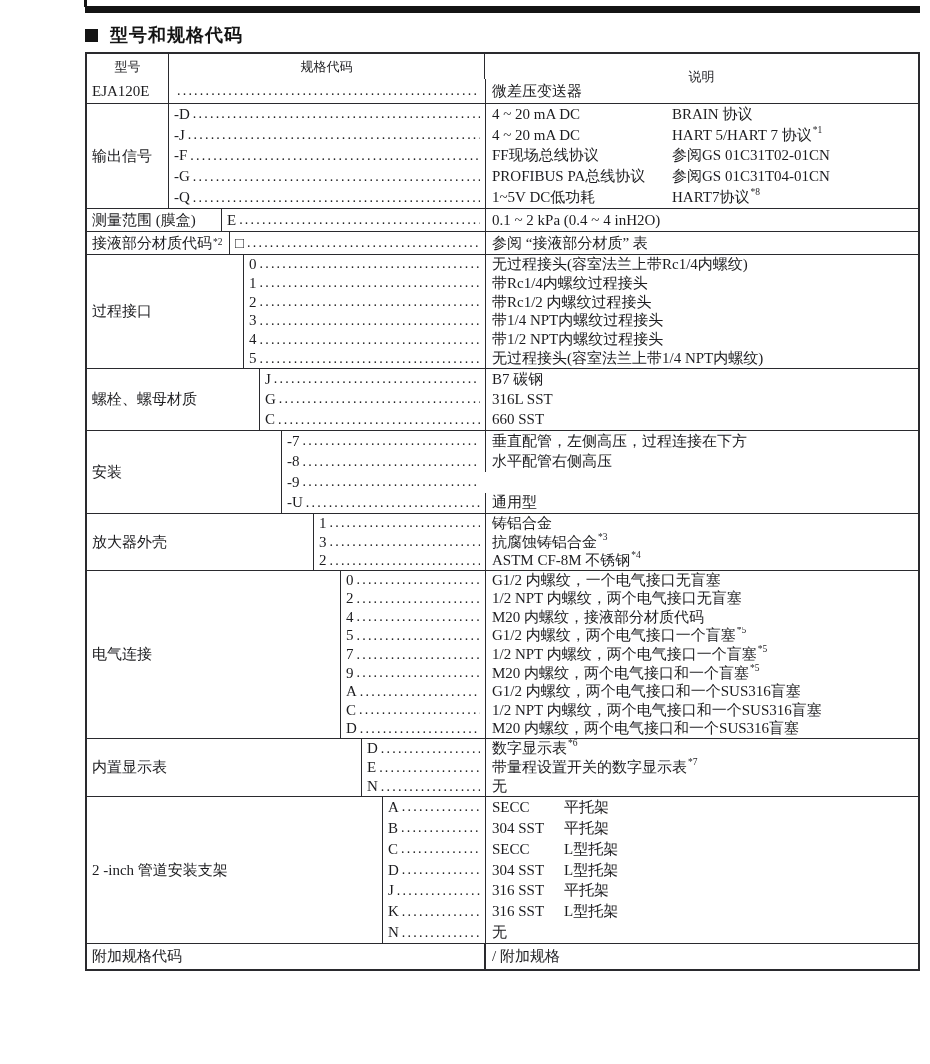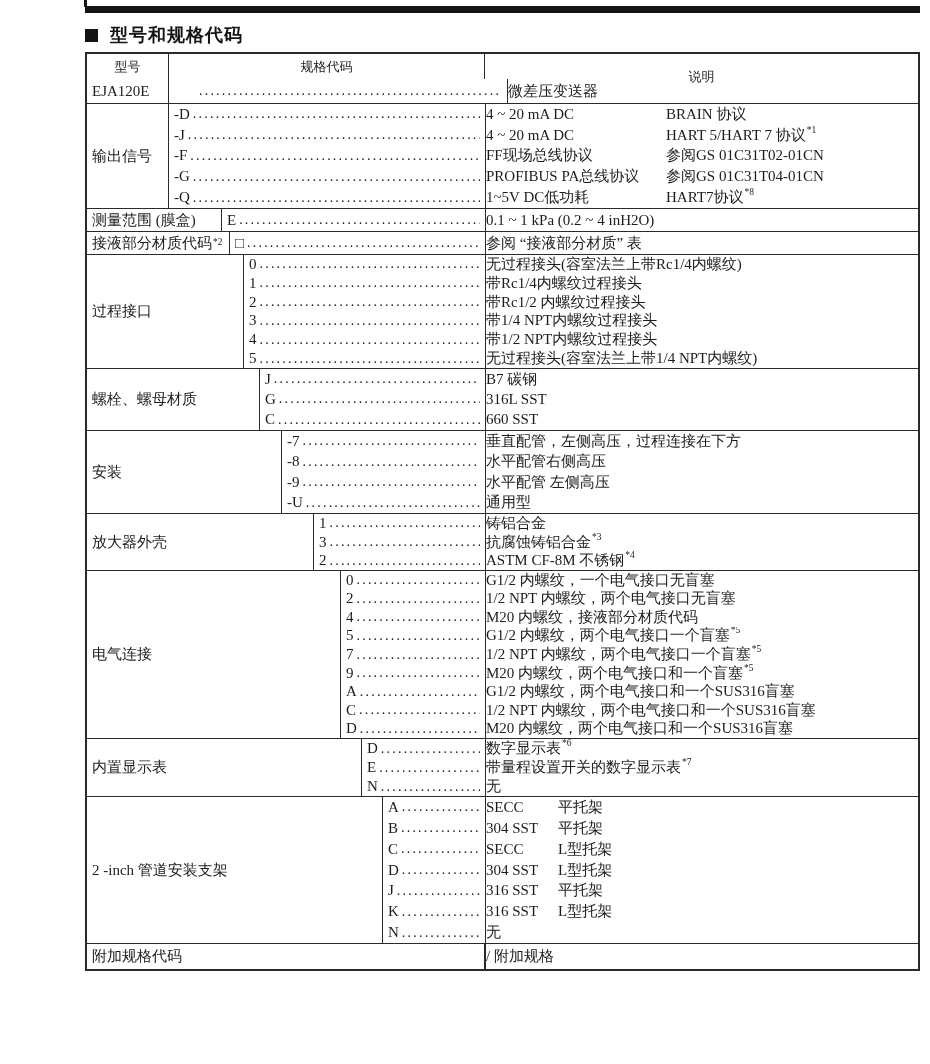--- a/index.html
+++ b/index.html
@@ -46,21 +46,21 @@
     flex-shrink:0; display:flex; align-items:center;
     padding:0 5px; font-size:15px; overflow:hidden;
   }
   .code { white-space:pre; }
   .leader {
     flex:1; overflow:hidden; white-space:nowrap;
     letter-spacing:2.2px; font-size:14px; color:#222; margin-left:3px;
   }
   .desc-cell {
     flex:1; display:flex; align-items:center;
-    border-left:1px solid #2a2a2e; 
+    border-left:1px solid #2a2a2e; padding-left:6px;
     font-size:15px; overflow:hidden; white-space:nowrap; min-width:0;
   }
   .dp { white-space:pre; }
   .g-output  .dp0 { width:180px; flex-shrink:0; }
   .g-bracket .dp0 { width:72px;  flex-shrink:0; }
   sup.sup { font-size:9.5px; line-height:0; margin-left:1px; position:relative; top:-1px; }
 </style>
 </head>
 <body>
 
@@ -72,21 +72,21 @@
   <span>型号和规格代码</span>
 </div>
 
 <div class="spec-table">
   <div class="trow thead">
     <div class="hc hc1">型号</div>
     <div class="hc hc2">规格代码</div>
     <div class="hc hc3">说明</div>
   </div>
   <div id="groups-root">
-      <div class="trow group g-model" style="height: 24px; gap: 22px;">
+      <div class="trow group g-model" style="height: 24px;">
         <div class="label-cell" style="width: 82px;">
           <span>EJA120E</span>
         </div>
         <div class="opts">
           <div class="opt">
             <div class="code-cell" style="width: 316px;">
               <span class="code"></span>
               <span class="leader">........................................................................................................................</span>
             </div>
             <div class="desc-cell">
@@ -156,21 +156,21 @@
         <div class="label-cell" style="width: 135px;">
           <span>测量范围 (膜盒)</span>
         </div>
         <div class="opts">
           <div class="opt">
             <div class="code-cell" style="width: 263px;">
               <span class="code">E</span>
               <span class="leader">........................................................................................................................</span>
             </div>
             <div class="desc-cell">
-              <span class="dp dp0"><span>0.1 ~ 1 kPa (0.2 ~ 4 inH2O)</span></span>
+              <span class="dp dp0"><span>0.1 ~ 2 kPa (0.4 ~ 4 inH2O)</span></span>
             </div>
           </div>
         </div>
       </div>
       <div class="trow group g-wetted" style="height: 23px;">
         <div class="label-cell" style="width: 143px;">
           <span>接液部分材质代码</span>
           <sup class="sup">*2</sup>
         </div>
         <div class="opts">
@@ -301,23 +301,20 @@
             </div>
             <div class="desc-cell">
               <span class="dp dp0"><span>水平配管右侧高压</span></span>
             </div>
           </div>
           <div class="opt">
             <div class="code-cell" style="width: 203px;">
               <span class="code">-9</span>
               <span class="leader">........................................................................................................................</span>
             </div>
-            <div class="desc-cell">
-              <span class="dp dp0"><span>水平配管 左侧高压</span></span>
-            </div>
           </div>
           <div class="opt">
             <div class="code-cell" style="width: 203px;">
               <span class="code">-U</span>
               <span class="leader">........................................................................................................................</span>
             </div>
             <div class="desc-cell">
               <span class="dp dp0"><span>通用型</span></span>
             </div>
           </div>

